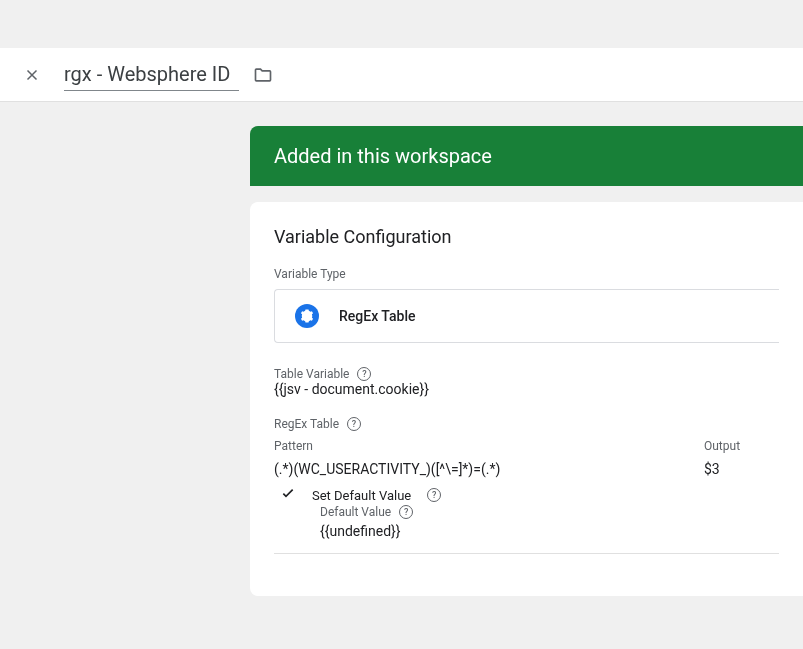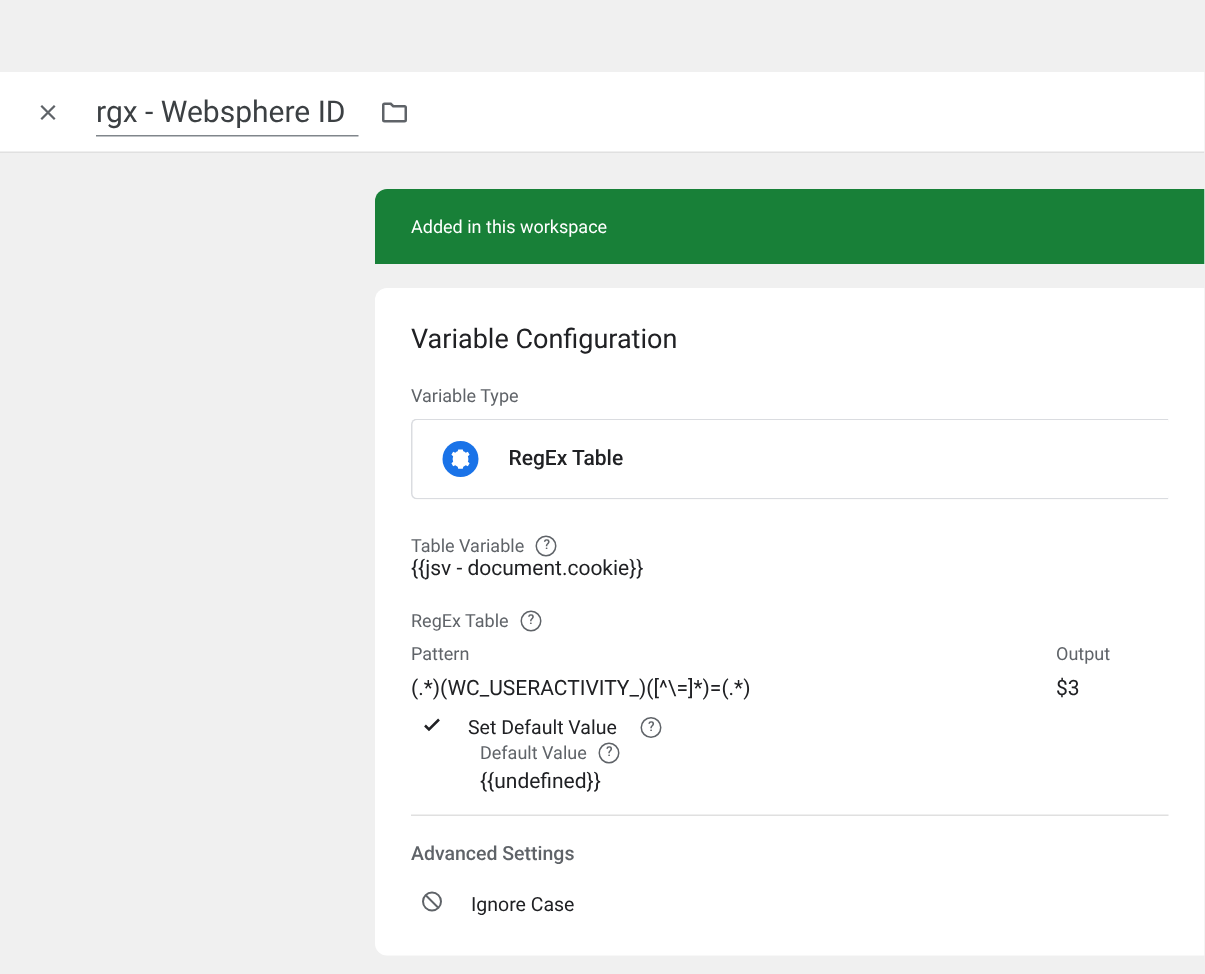--- a/index.html
+++ b/index.html
@@ -62,21 +62,21 @@
       stroke-width: 2;
       fill: none;
     }
     .content-area {
       padding-top: 24px;
       padding-left: 250px;
     }
     .banner {
       background: #188038;
       color: #fff;
-      font-size: 12px;
+      font-size: 20px;
       padding: 18px 24px;
       border-top-left-radius: 8px;
     }
     .card {
       background: #fff;
       border-top-left-radius: 8px;
       border-bottom-left-radius: 8px;
       margin-top: 16px;
       padding: 24px 0 24px 0;
     }
@@ -285,26 +285,14 @@
         <div class="section-label-row" style="margin-bottom:4px">
           <span class="section-label" style="margin-bottom:0">Default Value</span>
           <span class="help-icon">?</span>
         </div>
         <div class="value-text" style="margin-bottom:0">{{undefined}}</div>
       </div>
     </div>
 
     <hr class="divider">
 
-    <div class="card-inner">
-      <div class="advanced-label">Advanced Settings</div>
-      <div class="ignore-row">
-        <span class="block-icon">
-          <svg viewBox="0 0 24 24">
-              <circle cx="12" cy="12" r="9"></circle>
-              <path d="M6 6l12 12"></path>
-            </svg>
-        </span>
-        <span class="ignore-label">Ignore Case</span>
-      </div>
-    </div>
   </div>
 </div>
 
 </body></html>

